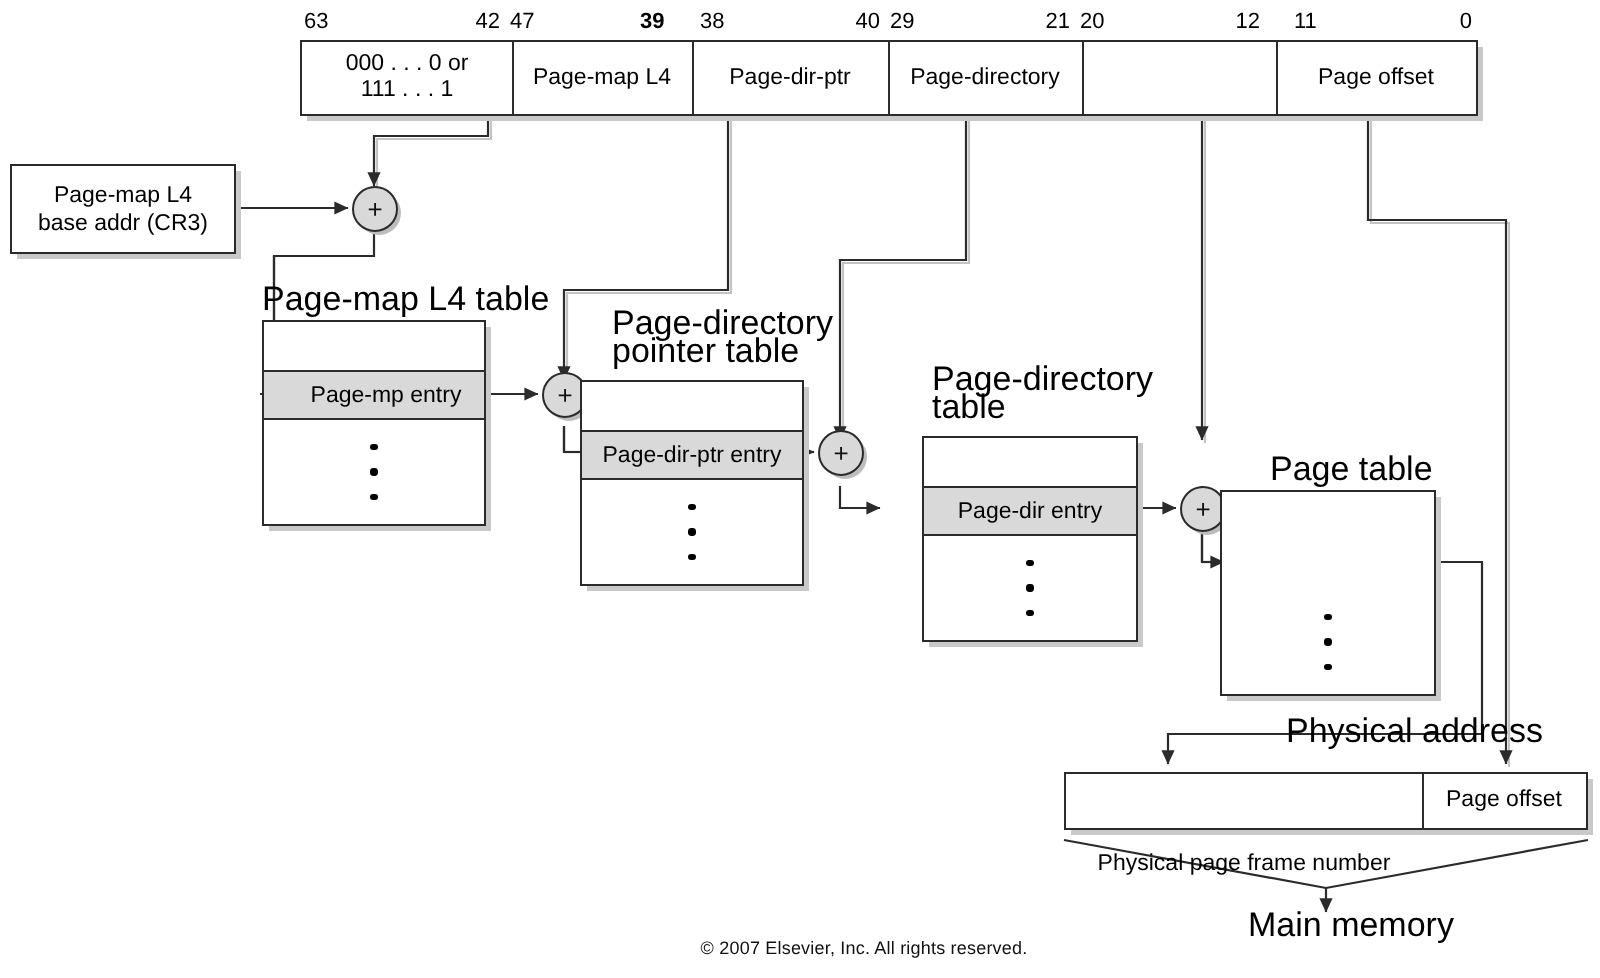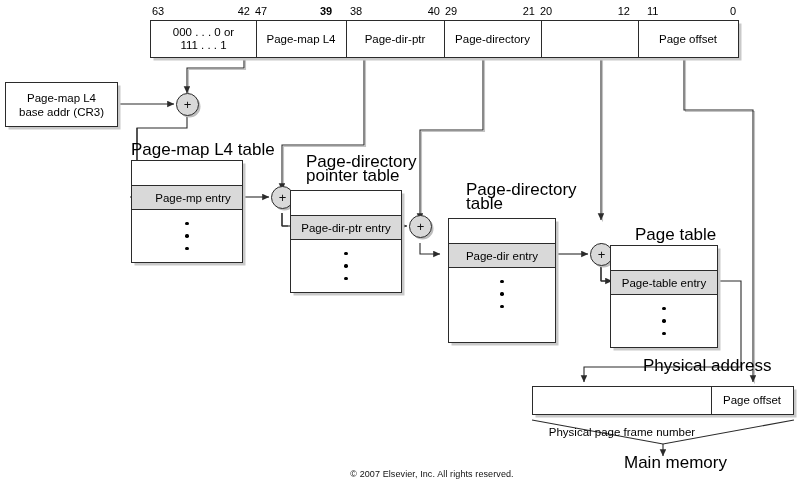--- a/index.html
+++ b/index.html
@@ -199,38 +199,35 @@
     </div>
     <div class="dots" style="top:49px;height:52px;">
       <span class="dot"></span>
       <span class="dot"></span>
       <span class="dot"></span>
     </div>
   </div>
 
   <div class="cap" style="left:466px;top:183px;">Page-directory
 table</div>
-  <div class="tbl" style="left:448px;top:218px;width:108px;height:125px;padding-left:48px;">
+  <div class="tbl" style="left:461px;top:218px;width:108px;height:103px;padding-left:48px;">
     <div class="trow" style="top:0;height:24px;"></div>
     <div class="trow shaded" style="top:24px;height:25px;">
       <span>Page-dir entry</span>
     </div>
     <div class="dots" style="top:49px;height:52px;">
       <span class="dot"></span>
       <span class="dot"></span>
       <span class="dot"></span>
     </div>
   </div>
 
   <div class="cap" style="left:635px;top:228px;">Page table</div>
   <div class="tbl" style="left:610px;top:245px;width:108px;height:103px;">
     <div class="trow" style="top:0;height:24px;"></div>
-    <div class="trow shaded" style="top:24px;height:25px;">
-      <span>Page-table entry</span>
-    </div>
     <div class="dots" style="top:49px;height:52px;">
       <span class="dot"></span>
       <span class="dot"></span>
       <span class="dot"></span>
     </div>
   </div>
 
   <div class="cap" style="left:643px;top:359px;">Physical address</div>
   <div class="box" id="pabar">
     <div class="cell" style="left:0px;width:178px;margin-top:32px;">Physical page frame number</div>

